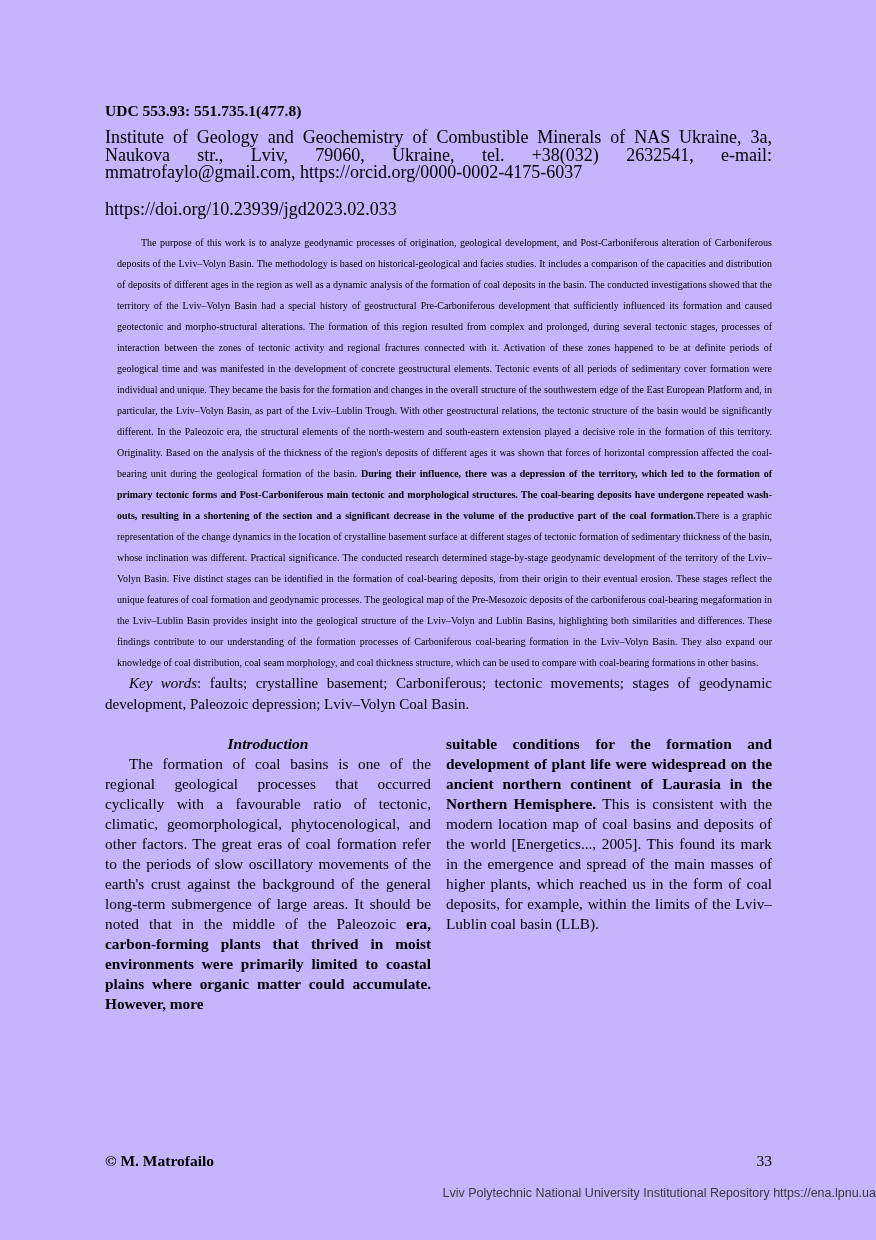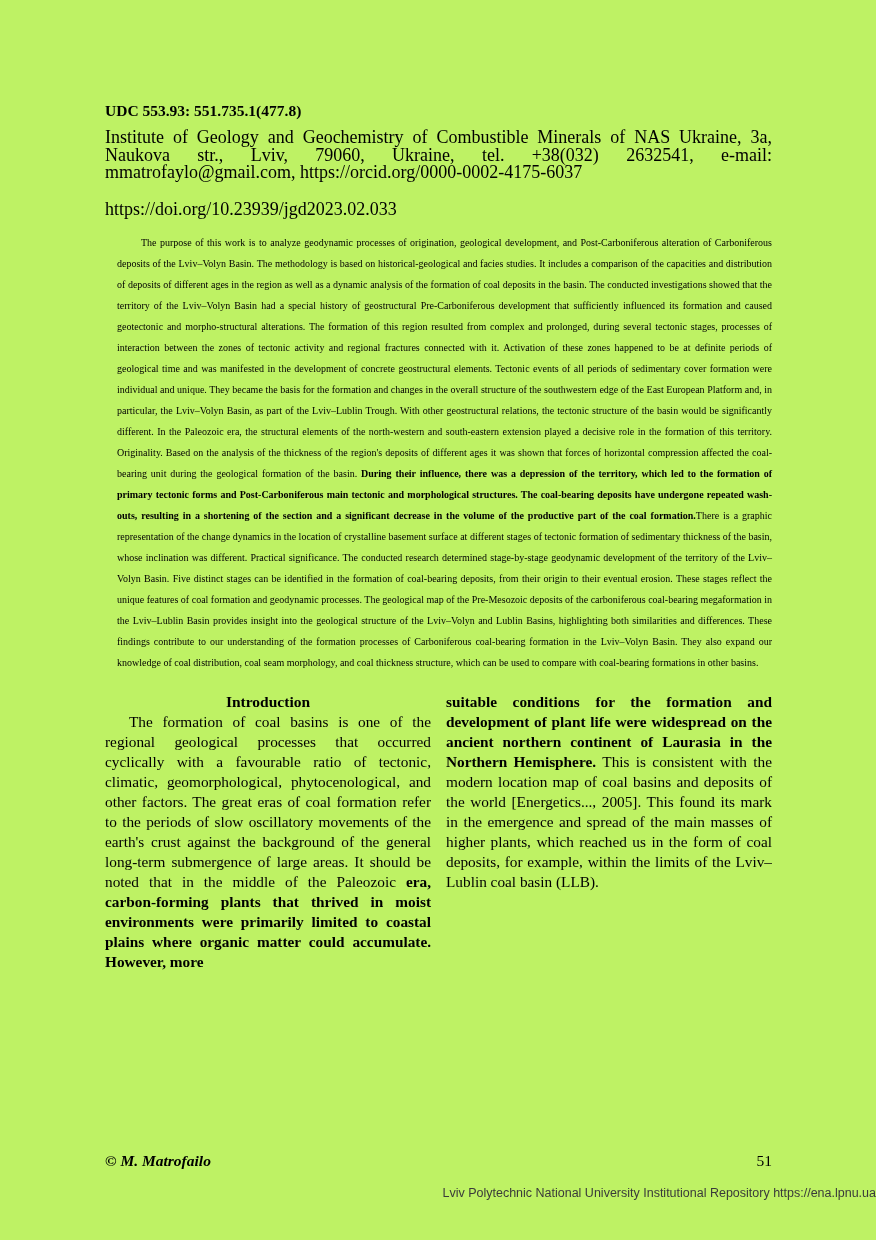--- a/index.html
+++ b/index.html
@@ -1,21 +1,21 @@
 <!DOCTYPE html>
 <html><head>
 <meta charset="utf-8">
 <style>
   html, body { margin: 0; padding: 0; background: #e8e8e8; }
   .page {
     position: relative;
     width: 876px;
     height: 1240px;
     margin: 0 auto;
-    background: #bef264;
+    background: #c4b5fd;
     font-family: "Liberation Serif", serif;
     color: #000;
     overflow: hidden;
   }
   .content {
     position: absolute;
     left: 105px;
     right: 104px;
     top: 102px;
   }
@@ -71,36 +71,37 @@
     flex: 1;
     min-width: 0;
     text-align: justify;
     font-size: 15.3px;
     line-height: 20px;
   }
   .intro-heading {
     text-align: center;
     text-indent: 0;
     font-weight: bold;
+    font-style: italic;
     font-size: 15.5px;
     margin: 0 0 8px 0;
   }
   .col p { margin: 0; }
   .col p.indent { text-indent: 24px; }
   .footer-row {
     position: absolute;
     left: 105px;
     right: 104px;
     top: 1152px;
     display: flex;
     justify-content: space-between;
     align-items: baseline;
     font-size: 15.5px;
   }
-  .copyright { font-weight: bold; font-style: italic; }
+  .copyright { font-weight: bold; }
   .page-number { font-style: normal; }
   .repo-line {
     position: absolute;
     left: 0;
     right: 0;
     top: 1186px;
     text-align: right;
     font-family: "Liberation Sans", sans-serif;
     font-size: 12.5px;
     color: #3a3a3a;
@@ -115,33 +116,34 @@
     <div class="udc">UDC 553.93: 551.735.1(477.8)</div>
 
 
     <div class="affiliation">Institute of Geology and Geochemistry of Combustible Minerals of NAS Ukraine, 3a, Naukova str., Lviv, 79060, Ukraine, tel. +38(032) 2632541, e-mail: mmatrofaylo@gmail.com, https://orcid.org/0000-0002-4175-6037</div>
 
     <div class="doi">https://doi.org/10.23939/jgd2023.02.033</div>
 
 
     <p class="abstract"><span>The purpose of this work is to analyze geodynamic processes of origination, geological development, and Post-Carboniferous alteration of Carboniferous deposits of the Lviv–Volyn Basin. The methodology is based on historical-geological and facies studies. It includes a comparison of the capacities and distribution of deposits of different ages in the region as well as a dynamic analysis of the formation of coal deposits in the basin. The conducted investigations showed that the territory of the Lviv–Volyn Basin had a special history of geostructural Pre-Carboniferous development that sufficiently influenced its formation and caused geotectonic and morpho-structural alterations. The formation of this region resulted from complex and prolonged, during several tectonic stages, processes of interaction between the zones of tectonic activity and regional fractures connected with it. Activation of these zones happened to be at definite periods of geological time and was manifested in the development of concrete geostructural elements. Tectonic events of all periods of sedimentary cover formation were individual and unique. They became the basis for the formation and changes in the overall structure of the southwestern edge of the East European Platform and, in particular, the Lviv–Volyn Basin, as part of the Lviv–Lublin Trough. With other geostructural relations, the tectonic structure of the basin would be significantly different. In the Paleozoic era, the structural elements of the north-western and south-eastern extension played a decisive role in the formation of this territory. Originality. Based on the analysis of the thickness of the region's deposits of different ages it was shown that forces of horizontal compression affected the coal-bearing unit during the geological formation of the basin. </span><span style="font-weight: bold;">During their influence, there was a depression of the territory, which led to the formation of primary tectonic forms and Post-Carboniferous main tectonic and morphological structures. The coal-bearing deposits have undergone repeated wash-outs, resulting in a shortening of the section and a significant decrease in the volume of the productive part of the coal formation.</span><span>There is a graphic representation of the change dynamics in the location of crystalline basement surface at different stages of tectonic formation of sedimentary thickness of the basin, whose inclination was different. Practical significance. The conducted research determined stage-by-stage geodynamic development of the territory of the Lviv–Volyn Basin. Five distinct stages can be identified in the formation of coal-bearing deposits, from their origin to their eventual erosion. These stages reflect the unique features of coal formation and geodynamic processes. The geological map of the Pre-Mesozoic deposits of the carboniferous coal-bearing megaformation in the Lviv–Lublin Basin provides insight into the geological structure of the Lviv–Volyn and Lublin Basins, highlighting both similarities and differences. These findings contribute to our understanding of the formation processes of Carboniferous coal-bearing formation in the Lviv–Volyn Basin. They also expand our knowledge of coal distribution, coal seam morphology, and coal thickness structure, which can be used to compare with coal-bearing formations in other basins.</span></p>
 
+    <p class="keywords"><span style="font-style: italic;">Key words</span><span>: faults; crystalline basement; Carboniferous; tectonic movements; stages of geodynamic development, Paleozoic depression; Lviv–Volyn Coal Basin.</span></p>
 
     <div class="columns">
       <div class="col">
         <p class="intro-heading">Introduction</p>
         <p class="indent"><span>The formation of coal basins is one of the regional geological processes that occurred cyclically with a favourable ratio of tectonic, climatic, geomorphological, phytocenological, and other factors. The great eras of coal formation refer to the periods of slow oscillatory movements of the earth's crust against the background of the general long-term submergence of large areas. It should be noted that in the middle of the Paleozoic </span><span style="font-weight: bold;">era, carbon-forming plants that thrived in moist environments were primarily limited to coastal plains where organic matter could accumulate. However, more</span></p>
       </div>
       <div class="col">
         <p><span style="font-weight: bold;">suitable conditions for the formation and development of plant life were widespread on the ancient northern continent of Laurasia in the Northern Hemisphere. </span><span>This is consistent with the modern location map of coal basins and deposits of the world [Energetics..., 2005]. This found its mark in the emergence and spread of the main masses of higher plants, which reached us in the form of coal deposits, for example, within the limits of the Lviv–Lublin coal basin (LLB).</span></p>
 
       </div>
     </div>
 
   </div>
 
   <div class="footer-row">
     <span class="copyright">© M. Matrofailo</span>
-    <span class="page-number">51</span>
+    <span class="page-number">33</span>
   </div>
 
   <div class="repo-line">Lviv Polytechnic National University Institutional Repository https://ena.lpnu.ua</div>
 </div>
 
 </body></html>

